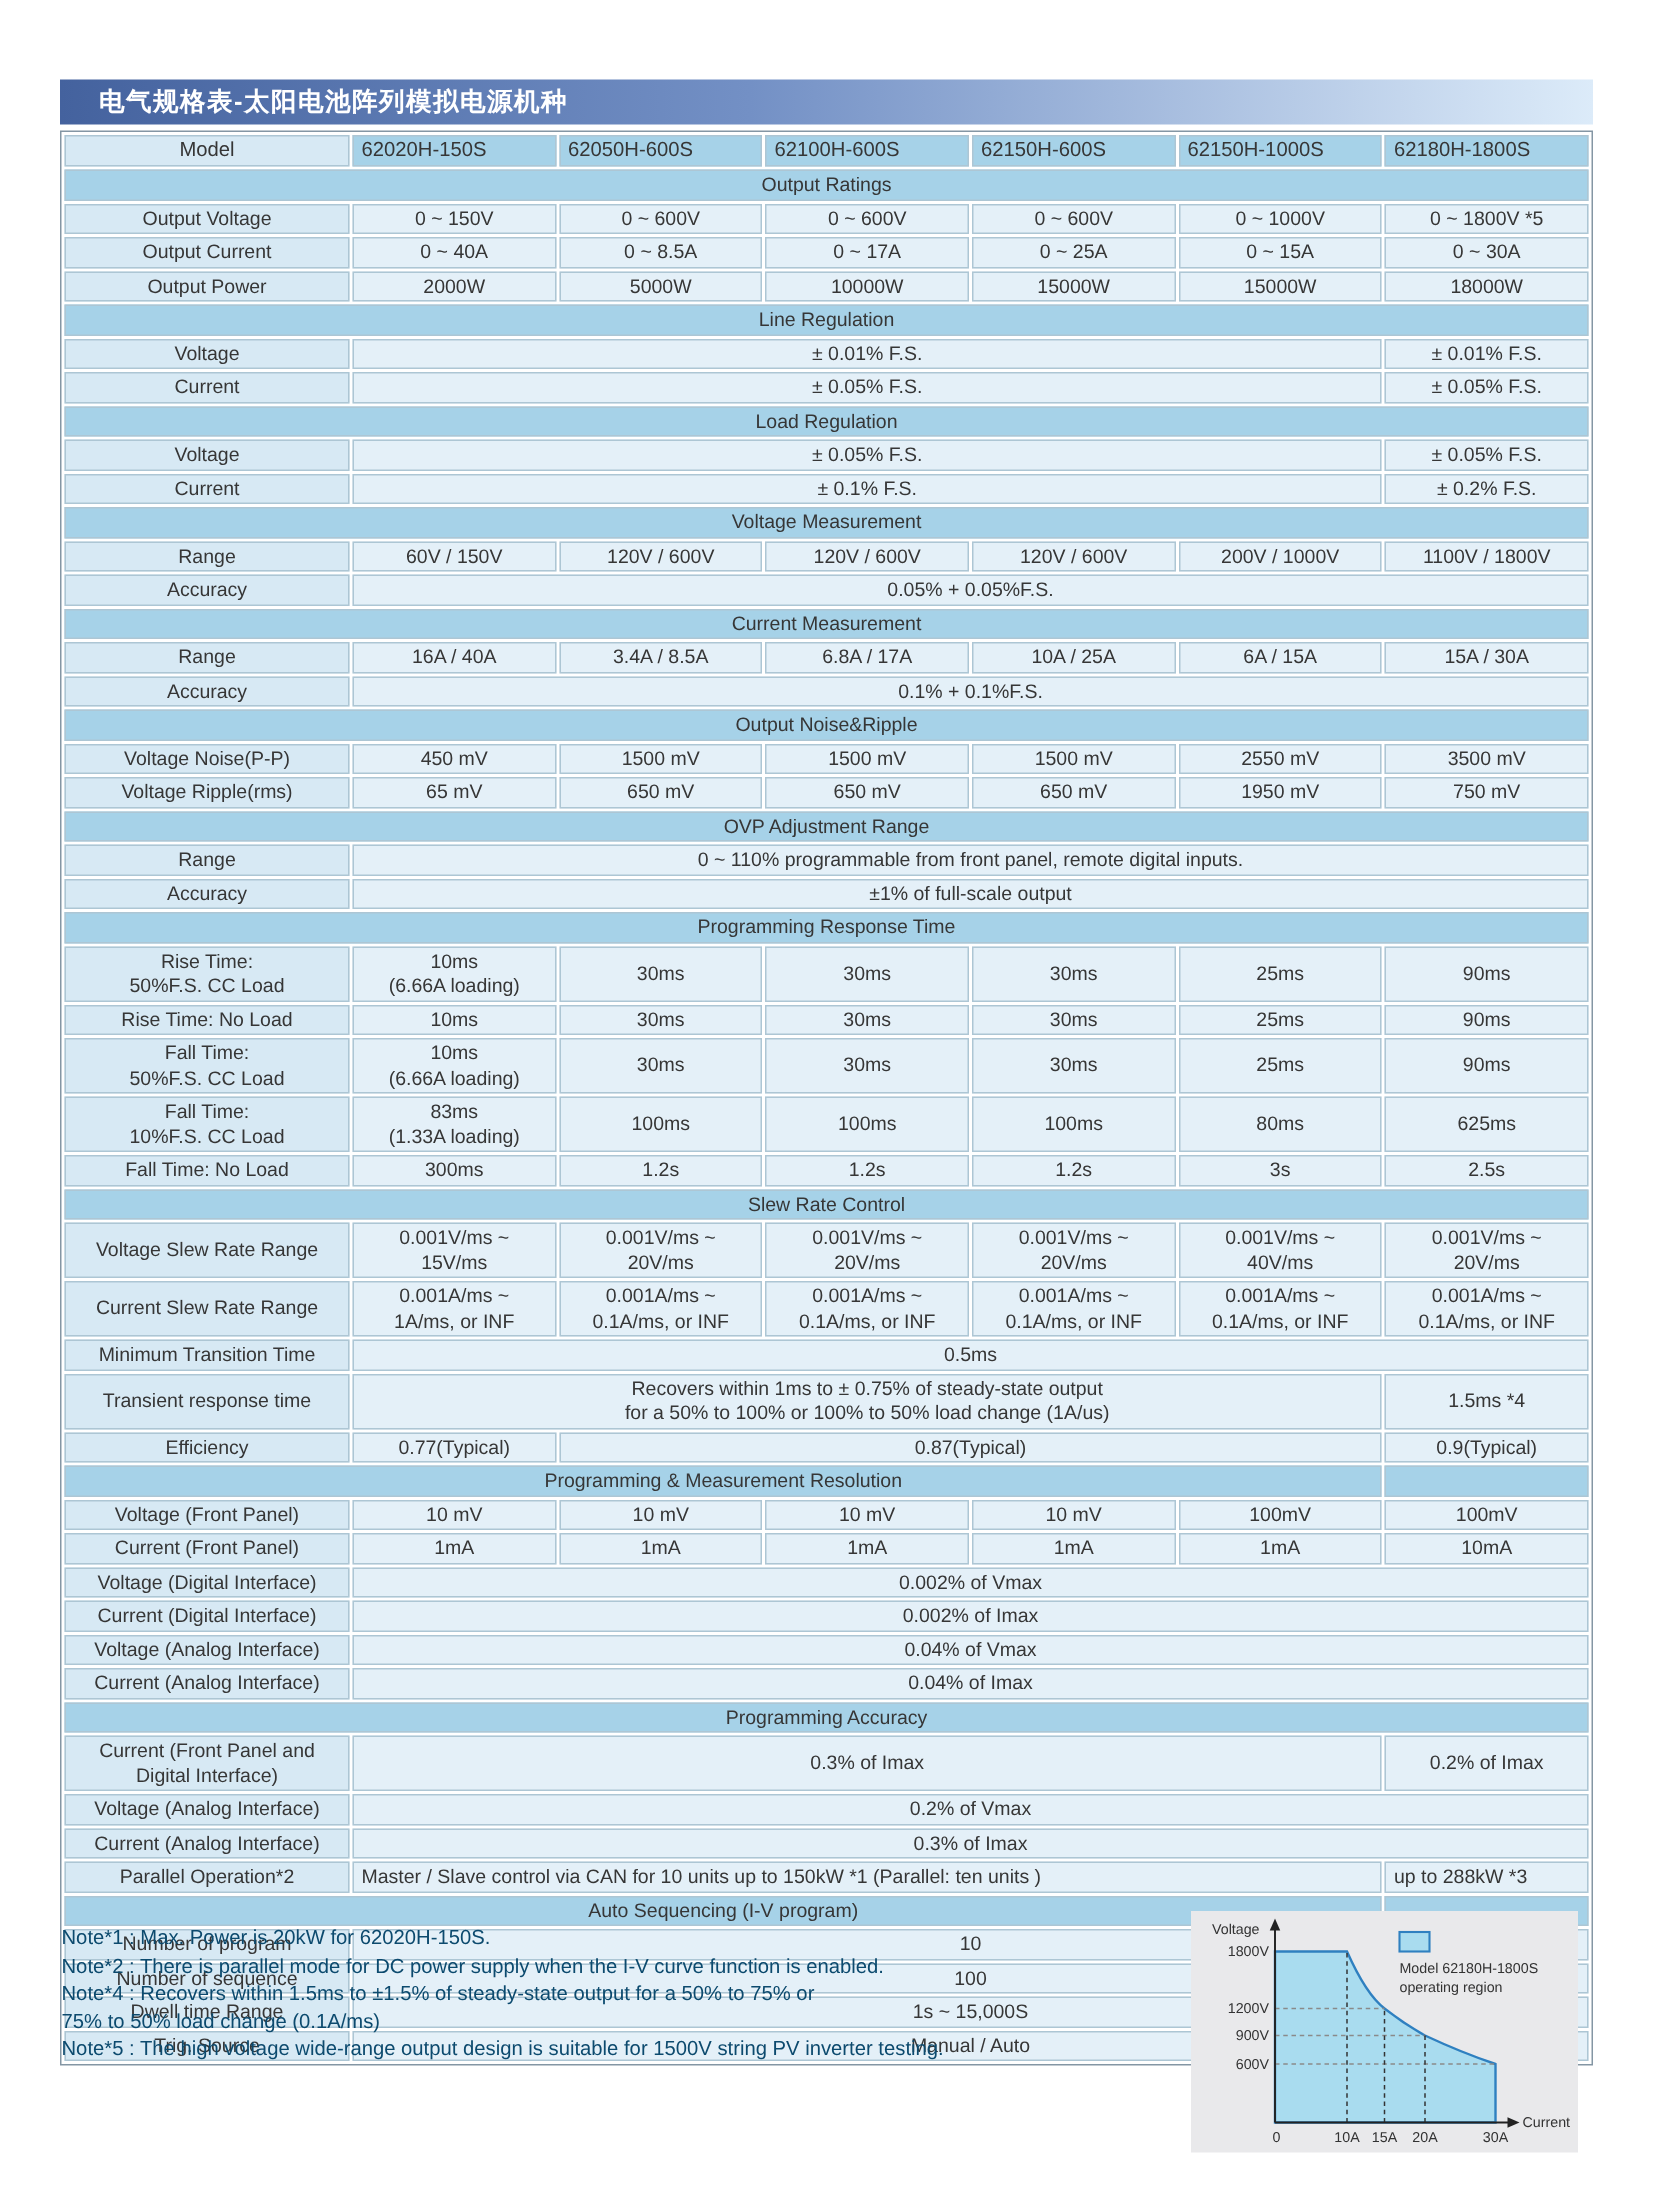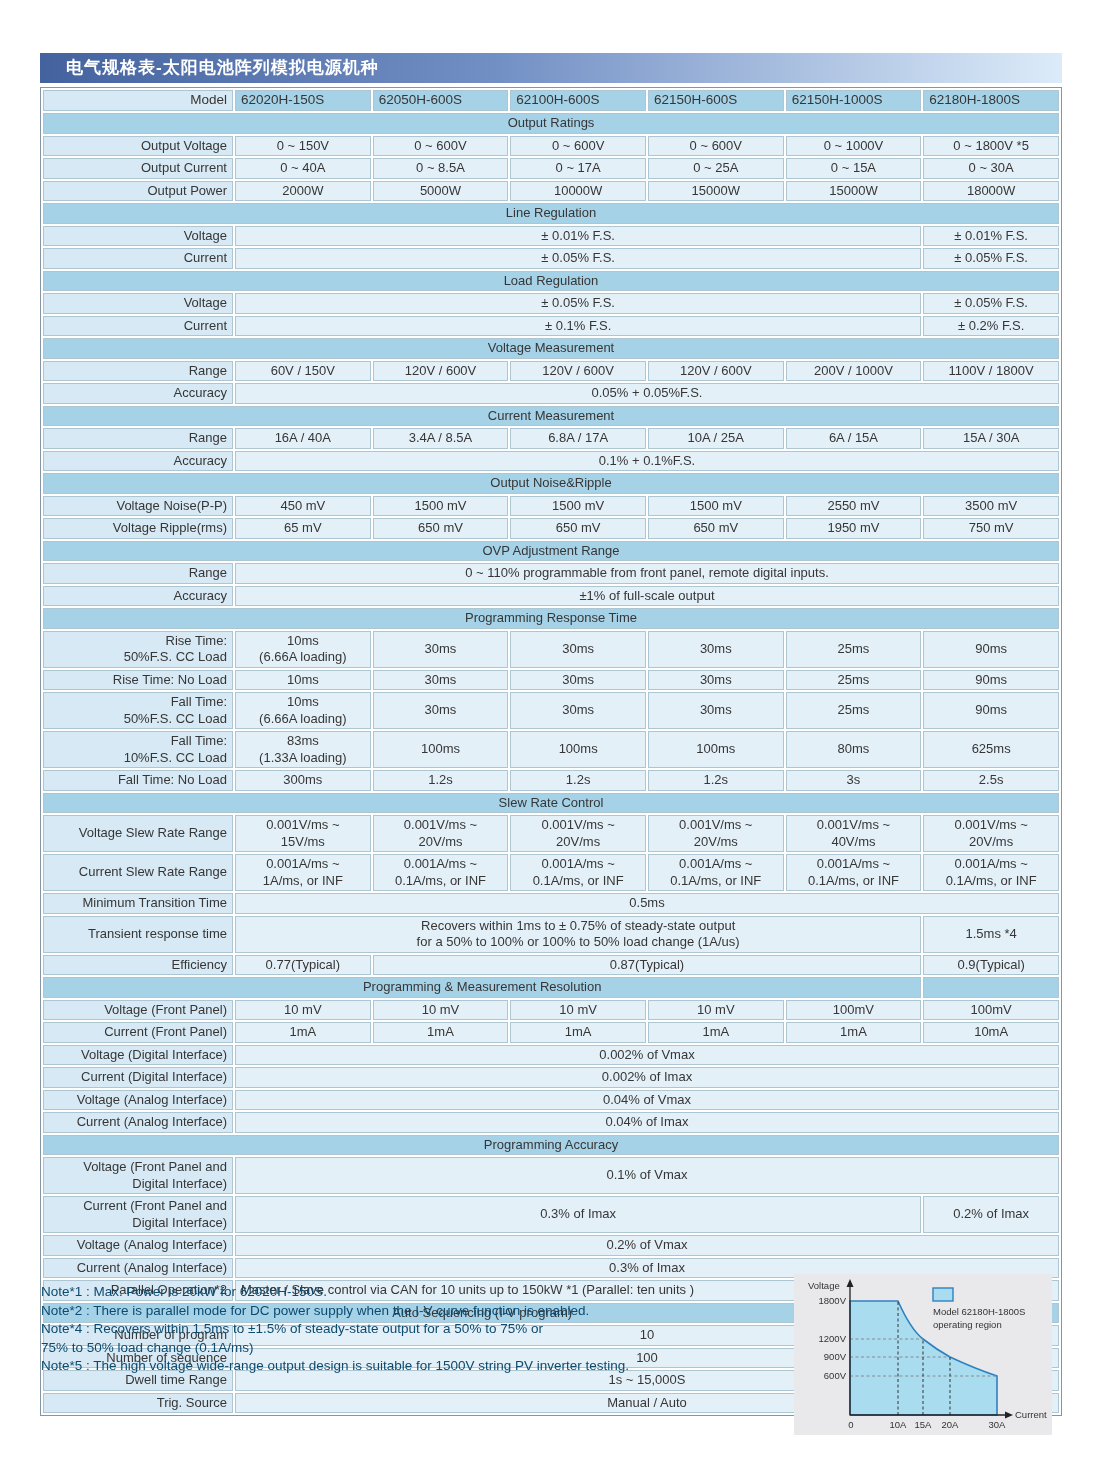--- a/index.html
+++ b/index.html
@@ -16,21 +16,21 @@
     position:absolute;left:40px;top:87px;width:1022px;
     border-collapse:separate;border-spacing:2px;table-layout:fixed;
     border:1px solid #8496a4;background:#ffffff;
   }
   col.c0{width:190px;}
   th,td{
     box-sizing:border-box;font-size:13px;font-weight:normal;color:#363636;
     padding:1px 5px;line-height:16.5px;white-space:pre-line;
     border:1px solid #adc6d4;vertical-align:middle;
   }
-  th.lbl{text-align:right;background:#d7e9f4;}
+  th.lbl{text-align:center;background:#d7e9f4;}
   td.val{text-align:center;background:#e4f0f8;}
   td.sec{text-align:center;background:#a6d2e8;}
   .hdr{background:#a6d2e8;}
   td.hdr{text-align:left;}
   tr.model-row th, tr.model-row td{height:21px;font-size:13.5px;}
   .notes{position:absolute;left:41px;top:1283px;font-size:13.5px;line-height:18.5px;color:#0c4a6e;}
   .chart-panel{position:absolute;left:794px;top:1274px;width:258px;height:161px;background:#e9e9eb;}
   .chart-panel svg{display:block;}
   text{font-family:"Liberation Sans",sans-serif;font-size:9.5px;fill:#333333;}
 </style>
@@ -317,25 +317,20 @@
         <td class="val" colspan="6">0.04% of Vmax</td>
       </tr>
       <tr>
         <th class="lbl">Current (Analog Interface)</th>
         <td class="val" colspan="6">0.04% of Imax</td>
       </tr>
       <tr>
         <td class="sec" colspan="7">Programming Accuracy</td>
       </tr>
       <tr>
-        <th class="lbl">Voltage (Front Panel and
-Digital Interface)</th>
-        <td class="val" colspan="6">0.1% of Vmax</td>
-      </tr>
-      <tr>
         <th class="lbl">Current (Front Panel and
 Digital Interface)</th>
         <td class="val" colspan="5">0.3% of Imax</td>
         <td class="val">0.2% of Imax</td>
       </tr>
       <tr>
         <th class="lbl">Voltage (Analog Interface)</th>
         <td class="val" colspan="6">0.2% of Vmax</td>
       </tr>
       <tr>

